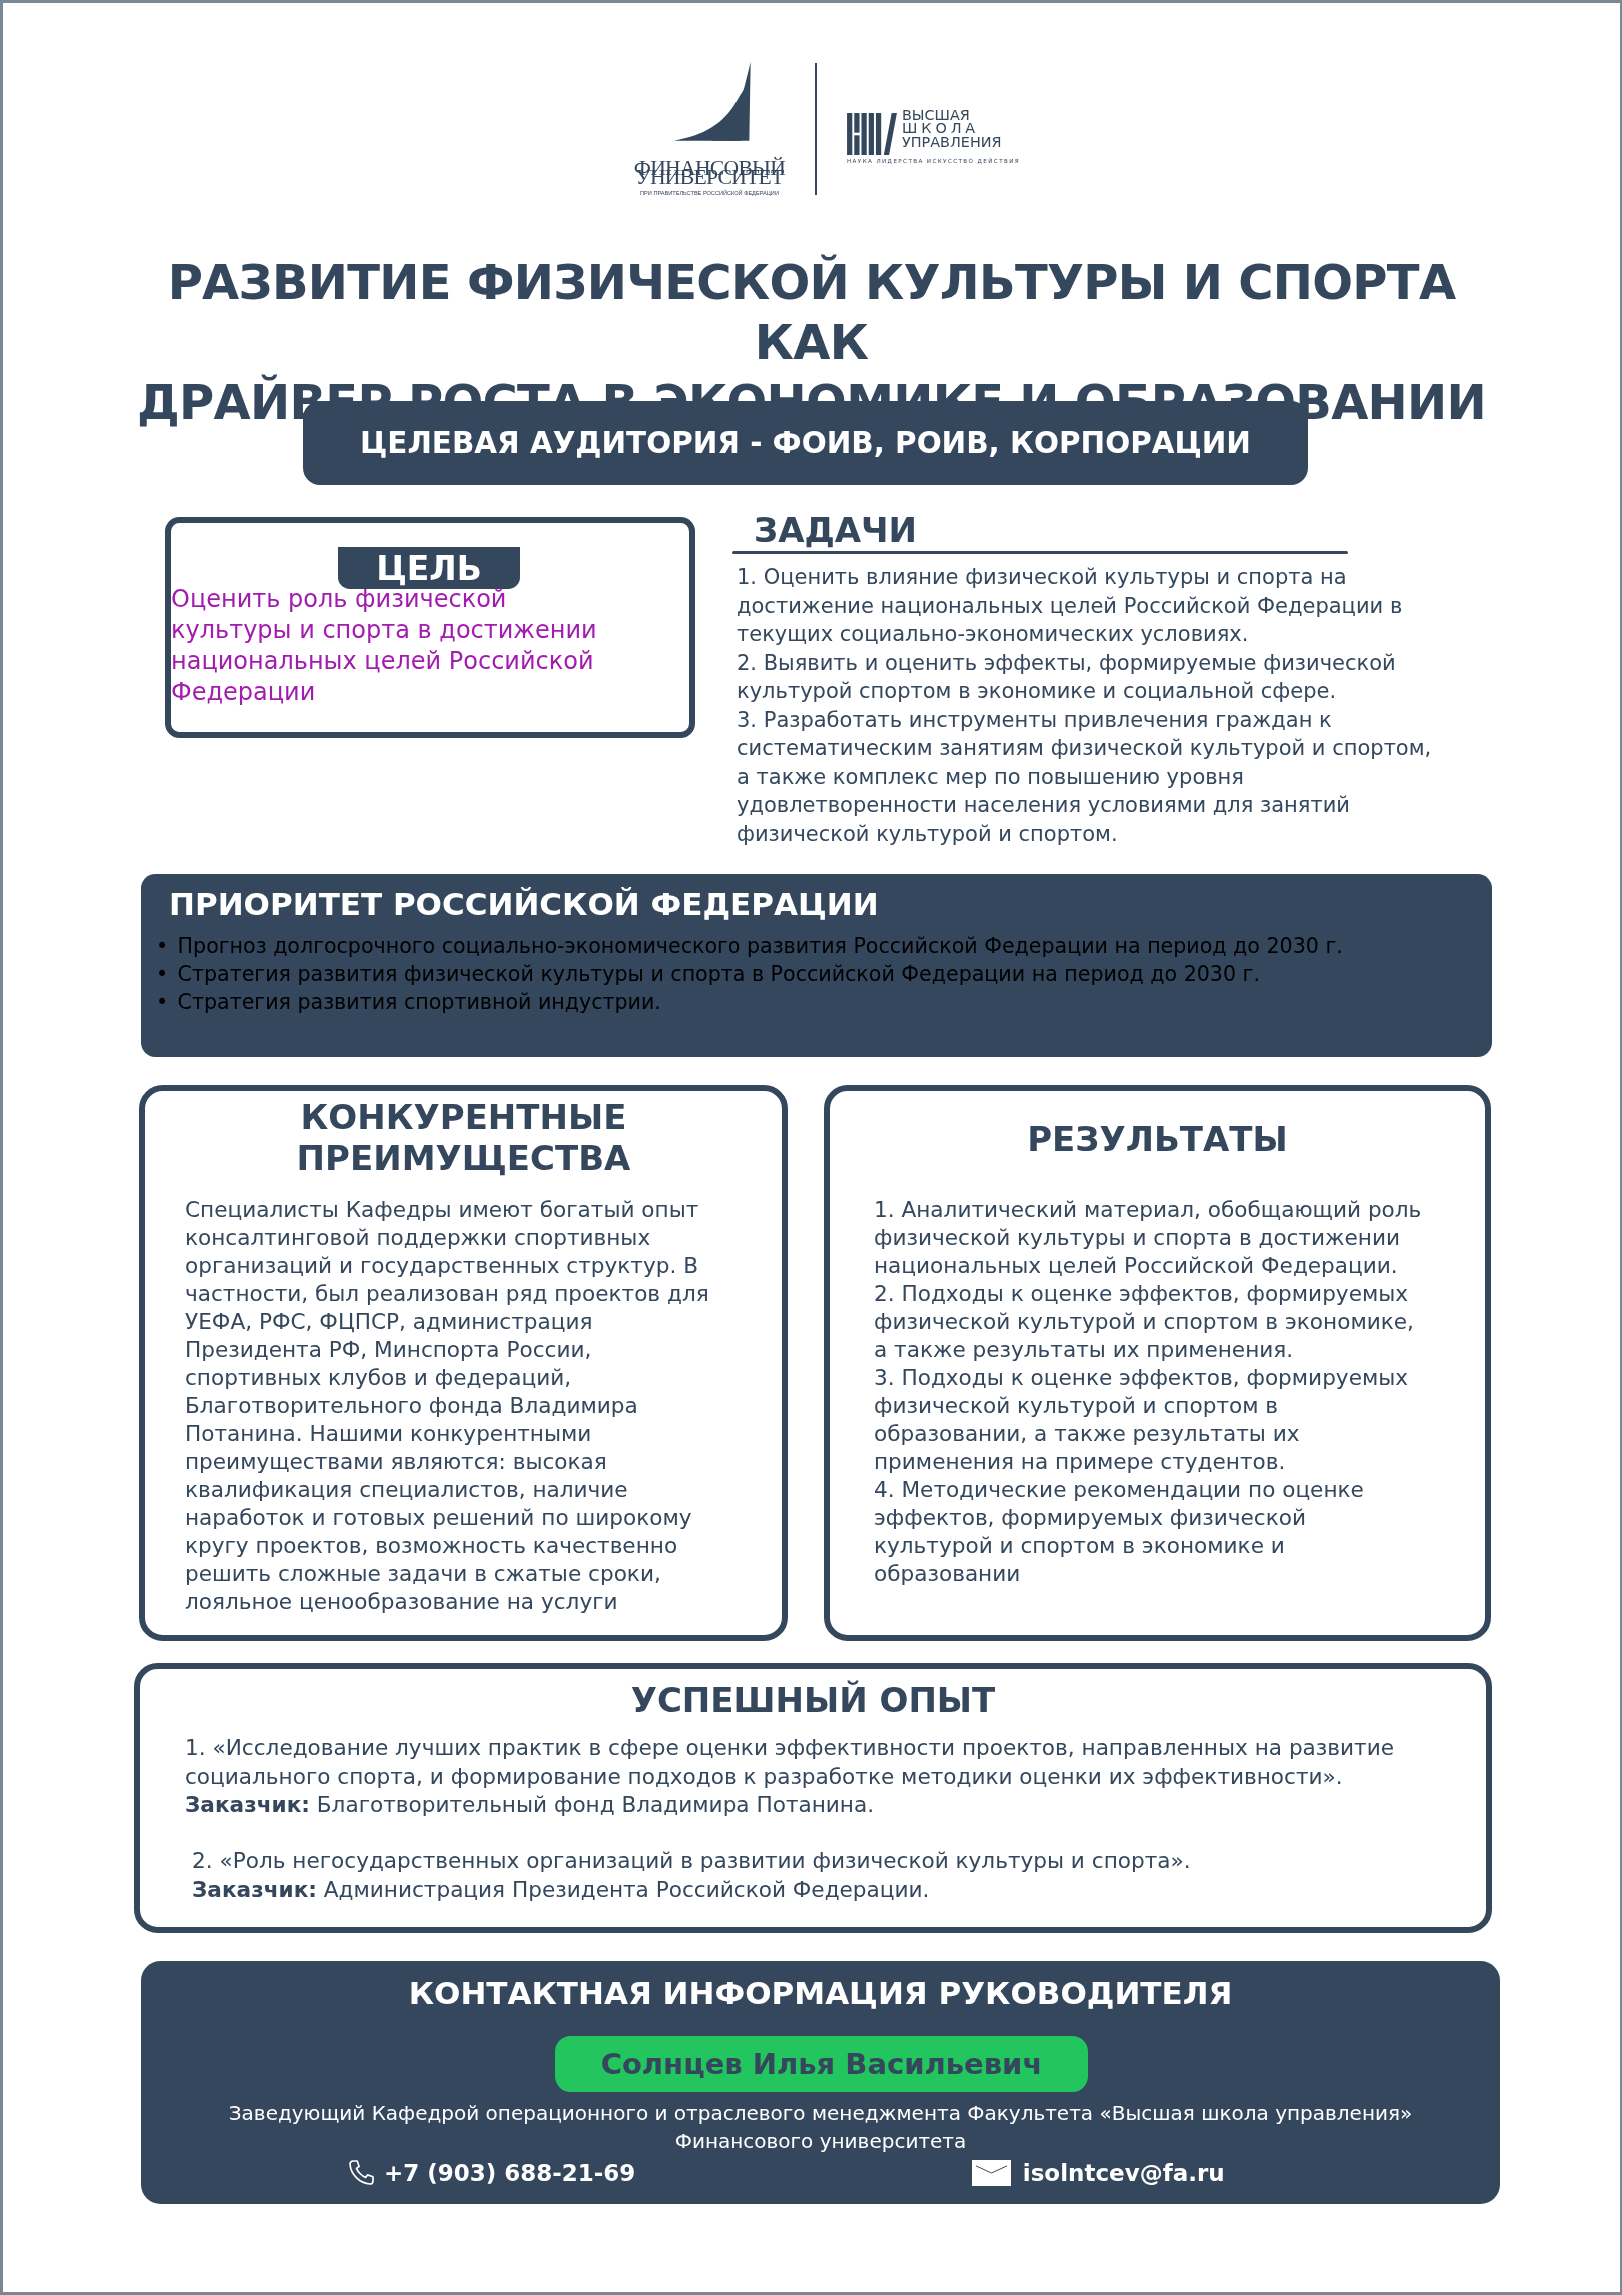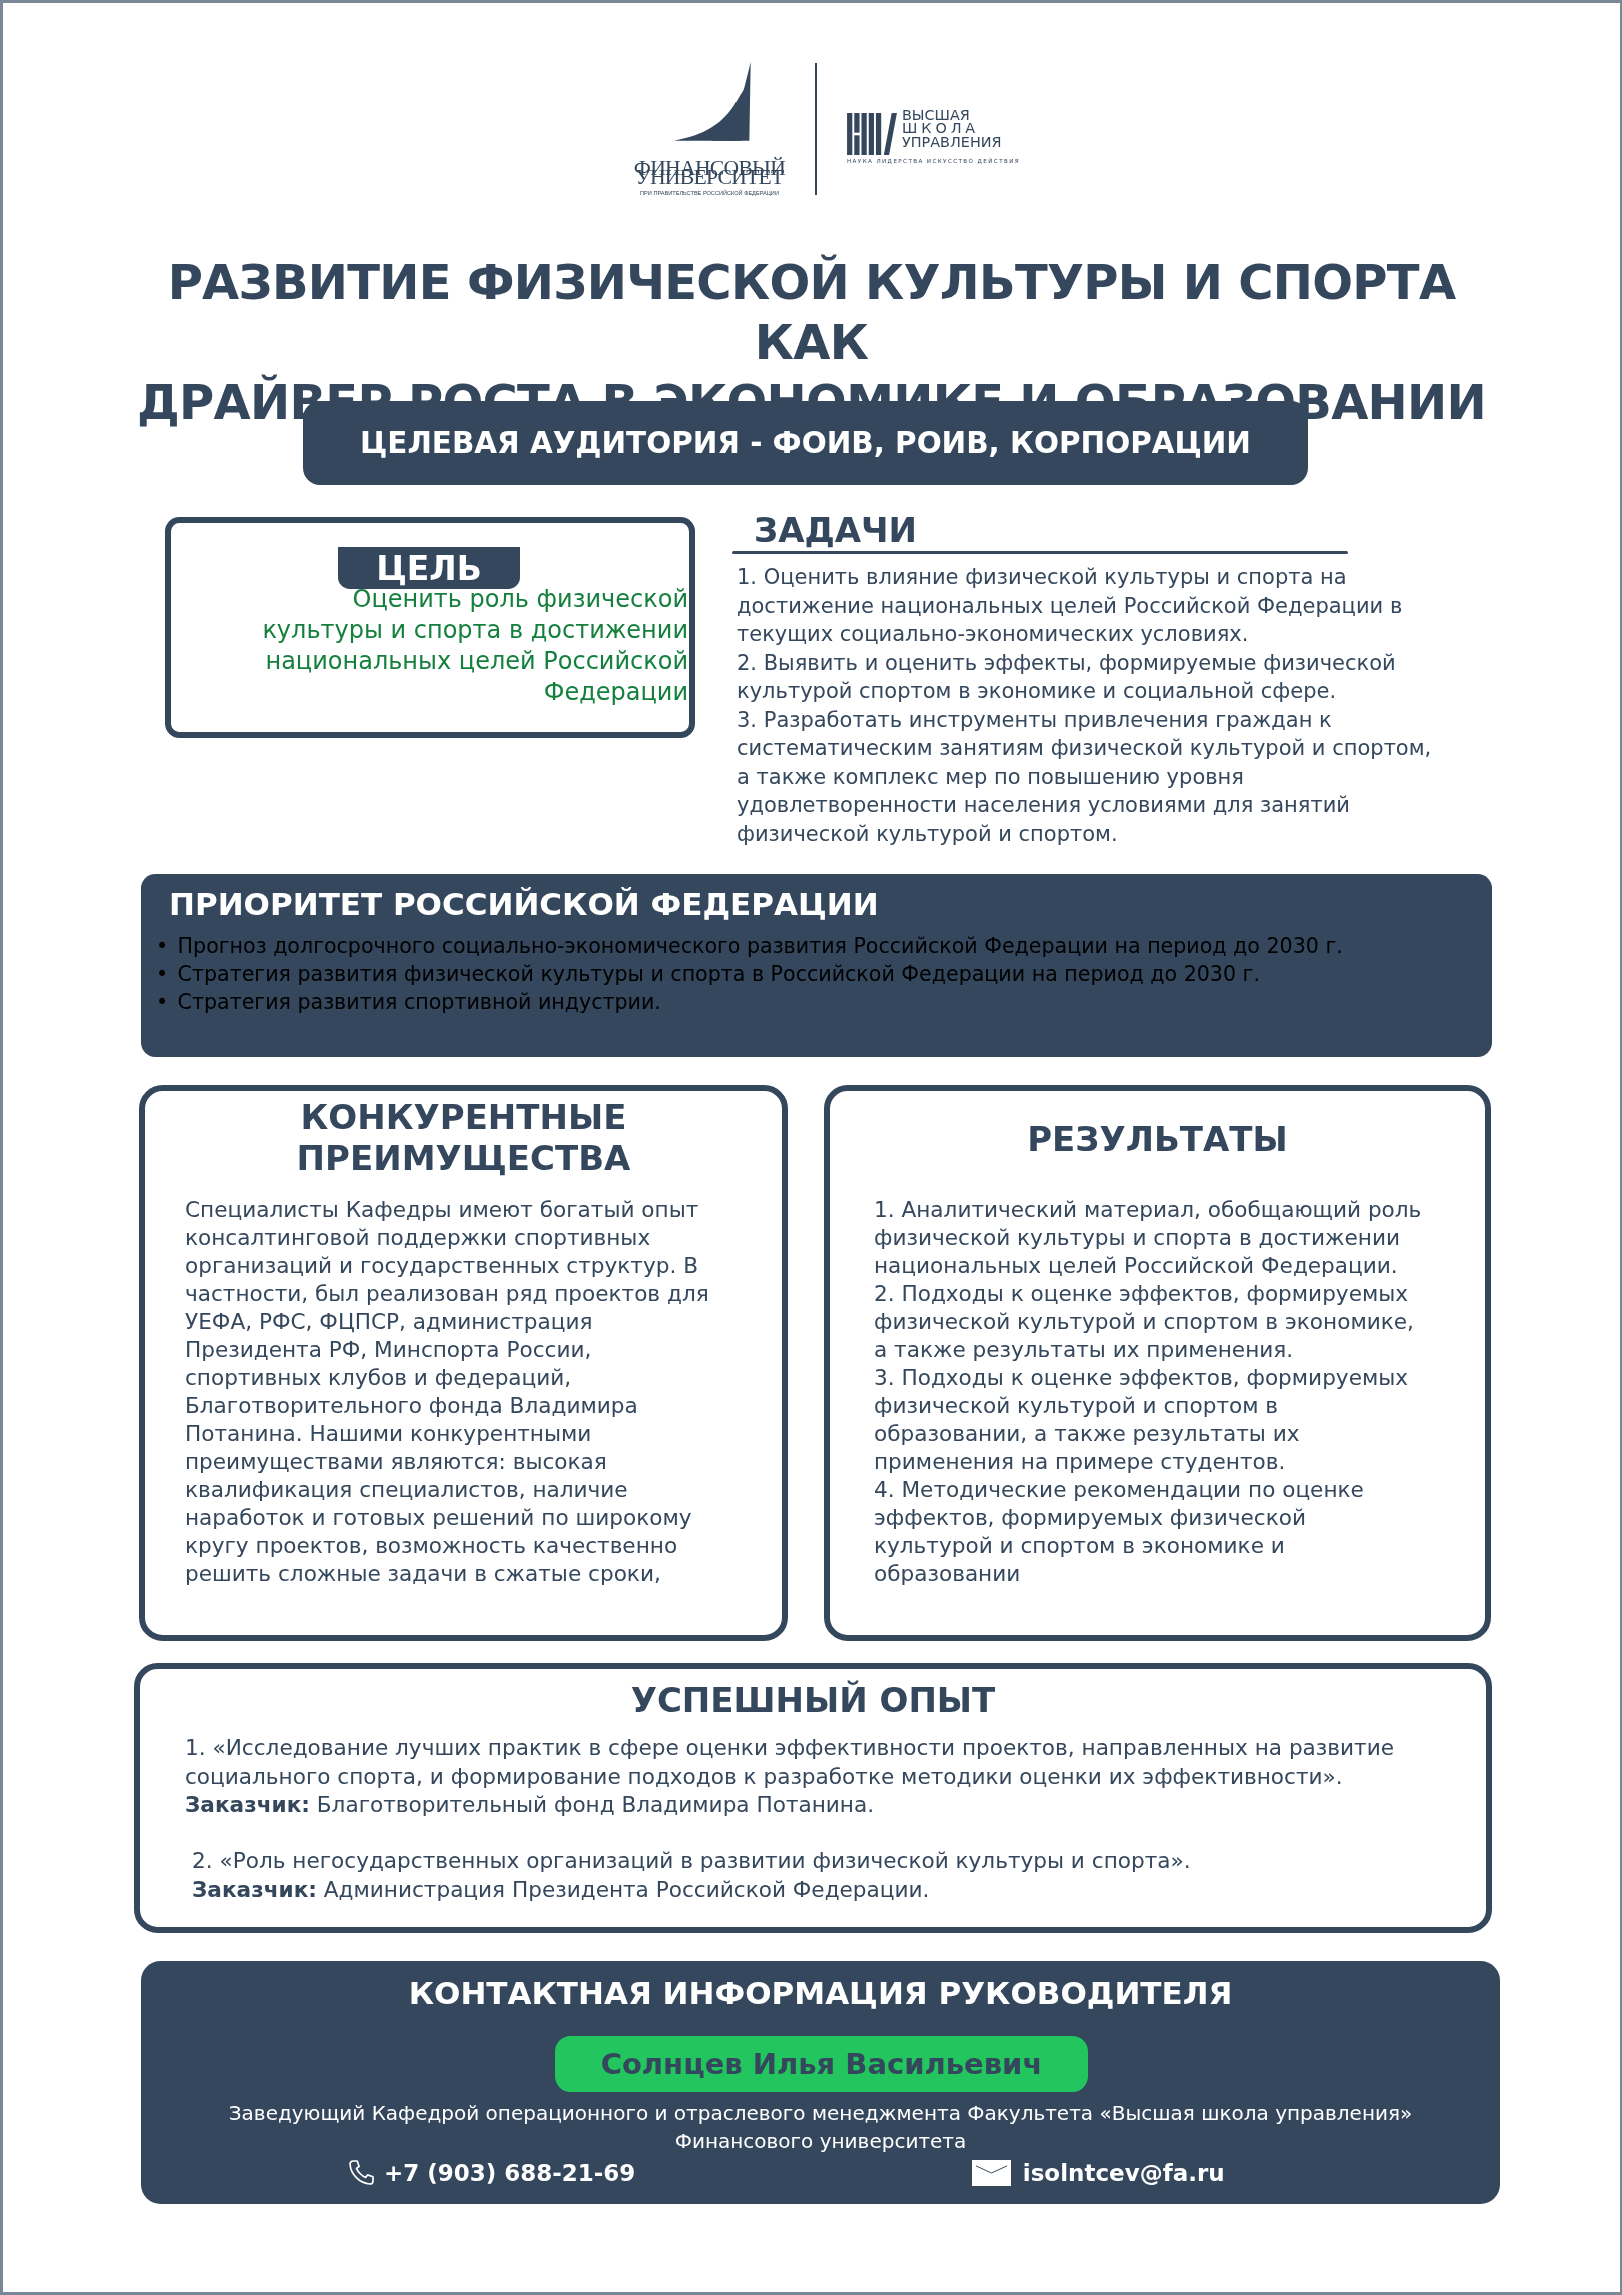--- a/index.html
+++ b/index.html
@@ -61,22 +61,22 @@
   .goal-box {
     left: 165px; top: 517px; width: 530px; height: 221px;
     border: 6.5px solid #34475c; border-radius: 14.4px; background: #fff;
   }
   .goal-tag {
     left: 338px; top: 523px; width: 182px; height: 42px; border-radius: 0 0 11.8px 11.8px;
     display: flex; align-items: center; justify-content: center;
     font-weight: bold; font-size: 33px; margin-top: 24px;
   }
   .goal-text {
-    left: 171px; top: 584px; width: 517px; text-align: right;
-    font-size: 24px; line-height: 31px; color: #15803d;
+    left: 171px; top: 584px; width: 517px; text-align: left;
+    font-size: 24px; line-height: 31px; color: #a21caf;
   }
 
   
   .tasks-title {
     left: 754px; top: 509px; font-weight: bold; font-size: 34px; line-height: 42px; color: #34475c;
   }
   .tasks-underline { left: 732px; top: 551px; width: 616px; height: 3.3px; background: #34475c; border-radius: 2px; }
   .tasks-text {
     left: 737px; top: 563px; width: 772px; font-size: 21px; line-height: 28.5px; color: #34475c;
   }
@@ -220,20 +220,21 @@
   <div>УЕФА, РФС, ФЦПСР, администрация</div>
   <div>Президента РФ, Минспорта России,</div>
   <div>спортивных клубов и федераций,</div>
   <div>Благотворительного фонда Владимира</div>
   <div>Потанина. Нашими конкурентными</div>
   <div>преимуществами являются: высокая</div>
   <div>квалификация специалистов, наличие</div>
   <div>наработок и готовых решений по широкому</div>
   <div>кругу проектов, возможность качественно</div>
   <div>решить сложные задачи в сжатые сроки,</div>
+  <div>лояльное ценообразование на услуги</div>
 </div>
 
 <div class="abs card res-box"></div>
 <div class="abs card-title res-title">РЕЗУЛЬТАТЫ</div>
 <div class="abs res-text">
   <div>1. Аналитический материал, обобщающий роль</div>
   <div>физической культуры и спорта в достижении</div>
   <div>национальных целей Российской Федерации.</div>
   <div>2. Подходы к оценке эффектов, формируемых</div>
   <div>физической культурой и спортом в экономике,</div>

